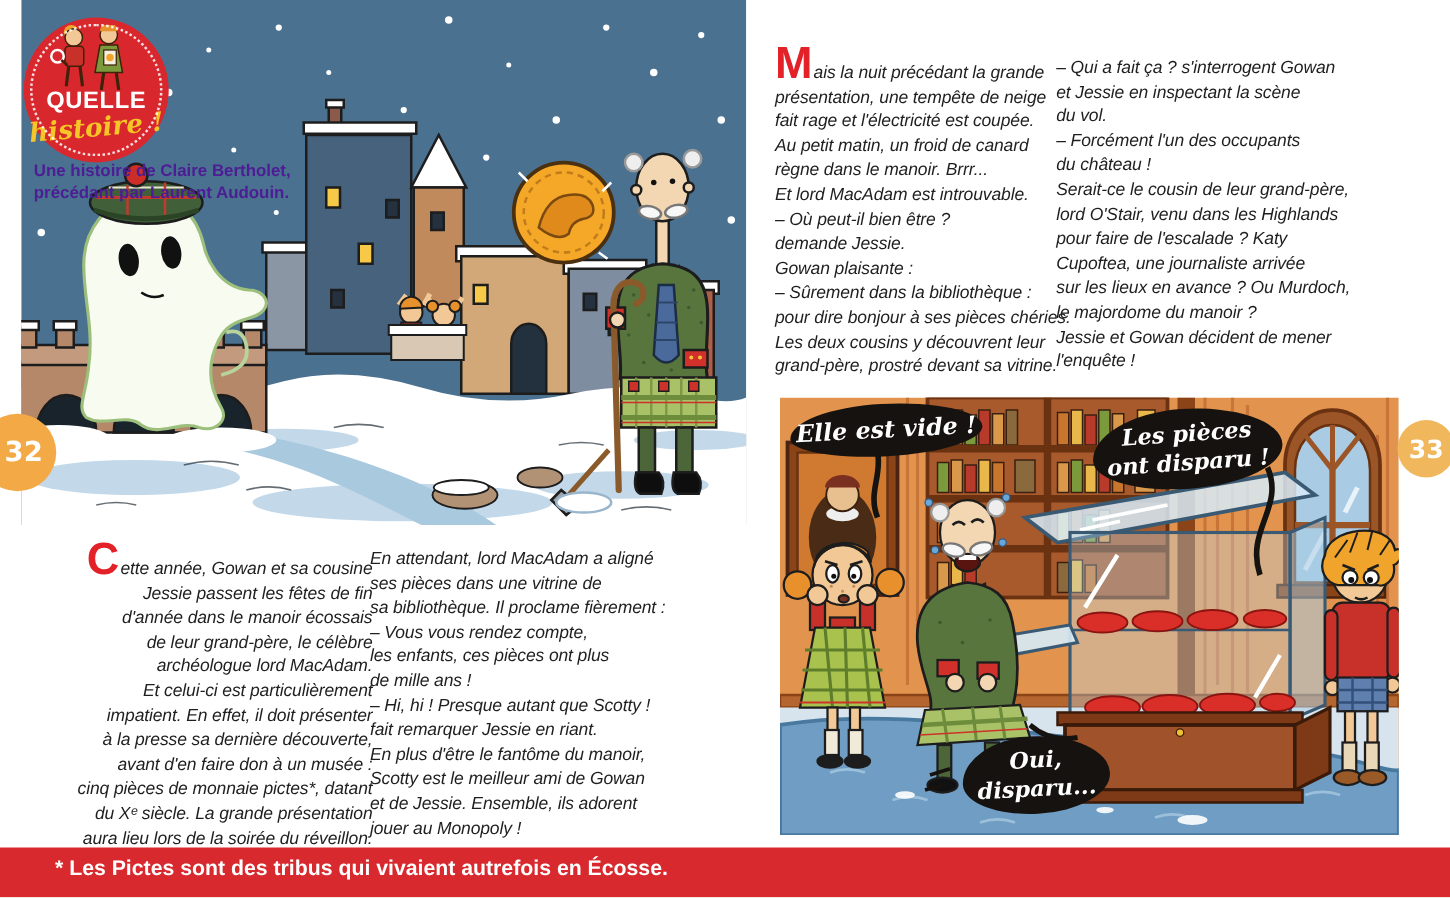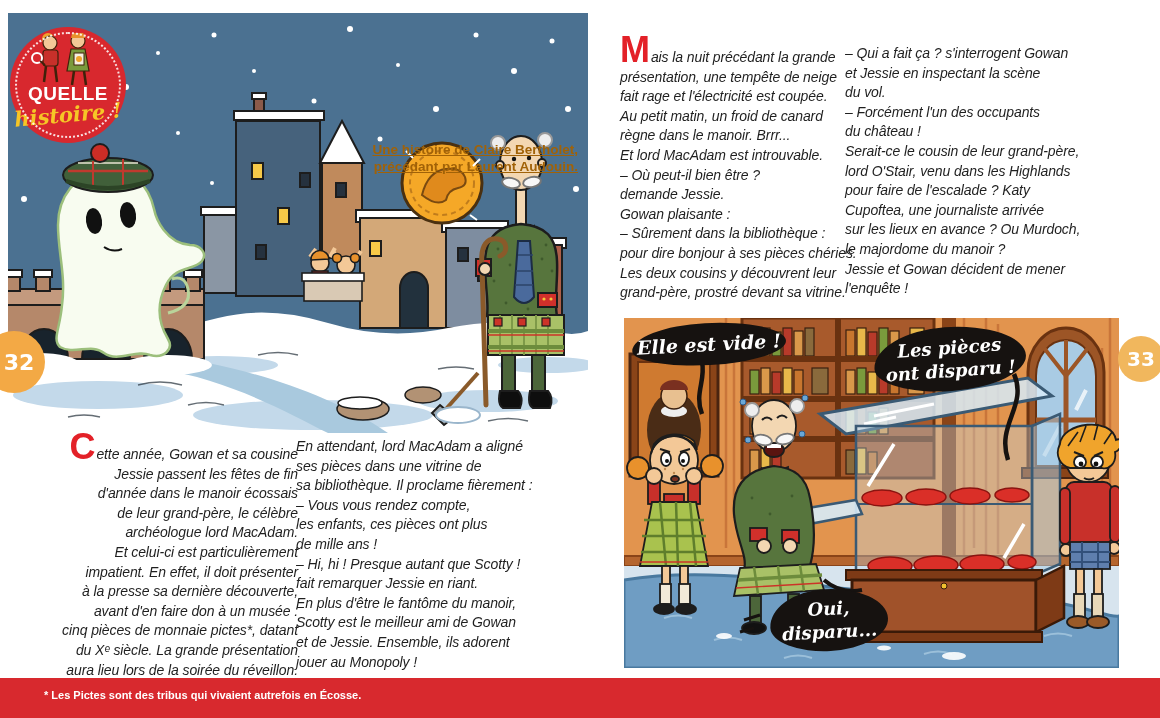--- a/index.html
+++ b/index.html
@@ -1,29 +1,29 @@
 <!DOCTYPE html>
 <html><head>
 <meta charset="utf-8">
 <style>
   html,body{margin:0;padding:0;background:#ffffff;}
   .spread{position:relative;width:1160px;height:718px;background:#fff;overflow:hidden;
           font-family:"Liberation Sans",sans-serif;}
 
   
-  .hero{position:absolute;left:8px;top:0;width:580px;height:420px;margin-top:13px;}
+  .hero{position:absolute;left:17px;top:0;width:580px;height:420px;}
   .hero>svg{position:absolute;left:0;top:0;z-index:1;}
   .title{position:absolute;left:10px;top:22px;width:560px;text-align:center;color:#fff;z-index:3;}
   .title .t1{display:inline-block;font-family:"DejaVu Sans",sans-serif;font-weight:800;
              font-size:52px;line-height:52px;letter-spacing:-1px;transform:scaleX(.88);}
   .title .t2{display:block;}
   .title .t2 span{display:inline-block;font-family:"DejaVu Sans",sans-serif;font-weight:800;
              font-size:40px;line-height:48px;letter-spacing:-1px;transform:scaleX(.84);}
-  .subtitle{position:absolute;left:10px;top:128px;width:560px;text-align:right;color:#a16207;
-            font-size:13.5px;line-height:17px;font-weight:600;z-index:3;text-decoration:underline;}
+  .subtitle{position:absolute;left:10px;top:128px;width:560px;text-align:left;color:#4c1d95;
+            font-size:13.5px;line-height:17px;font-weight:600;z-index:3;}
 
   
   .badge-q{position:absolute;left:2px;top:14px;width:116px;height:116px;border-radius:50%;
            background:#d8282e;z-index:4;}
   .badge-q::after{content:"";position:absolute;inset:5px;border:2px dotted rgba(255,255,255,.85);
            border-radius:50%;}
   .badge-q svg{position:absolute;left:20px;top:6px;}
   .bq1{position:absolute;top:56px;left:0;right:0;text-align:center;color:#fff;
        font-weight:800;font-size:19px;letter-spacing:.5px;}
   .bq2{position:absolute;top:75px;left:0;right:0;text-align:center;color:#f6c626;
@@ -54,21 +54,21 @@
           justify-content:center;text-align:center;white-space:pre-line;
           font-family:"DejaVu Serif",serif;font-style:italic;font-weight:700;
           border-radius:48% 52% 50% 50% / 58% 52% 48% 42%;z-index:6;}
   .b1{left:8px;top:5px;width:154px;height:42px;font-size:19px;transform:rotate(-3deg);}
   .b2{left:250px;top:9px;width:152px;height:64px;font-size:18px;line-height:23px;transform:rotate(-4deg);}
   .b3{left:146px;top:271px;width:118px;height:62px;font-size:18px;line-height:23px;transform:rotate(-3deg);}
 
   
   .footbar{position:absolute;left:0;top:678px;width:1160px;height:40px;background:#d8292e;
            display:flex;align-items:center;z-index:7;}
-  .footbar p{margin:0 0 6px 44px;color:#fff;font-weight:700;font-size:11px;}
+  .footbar p{margin:0 0 6px 44px;color:#fff;font-weight:700;font-size:17px;}
 </style>
 </head>
 <body>
 
 <div class="spread">
 
   <div class="hero">
     <svg width="580" height="420" viewBox="0 0 580 420">
       <rect x="0" y="0" width="580" height="420" fill="#4b7191"></rect>
       <g fill="#ffffff">

